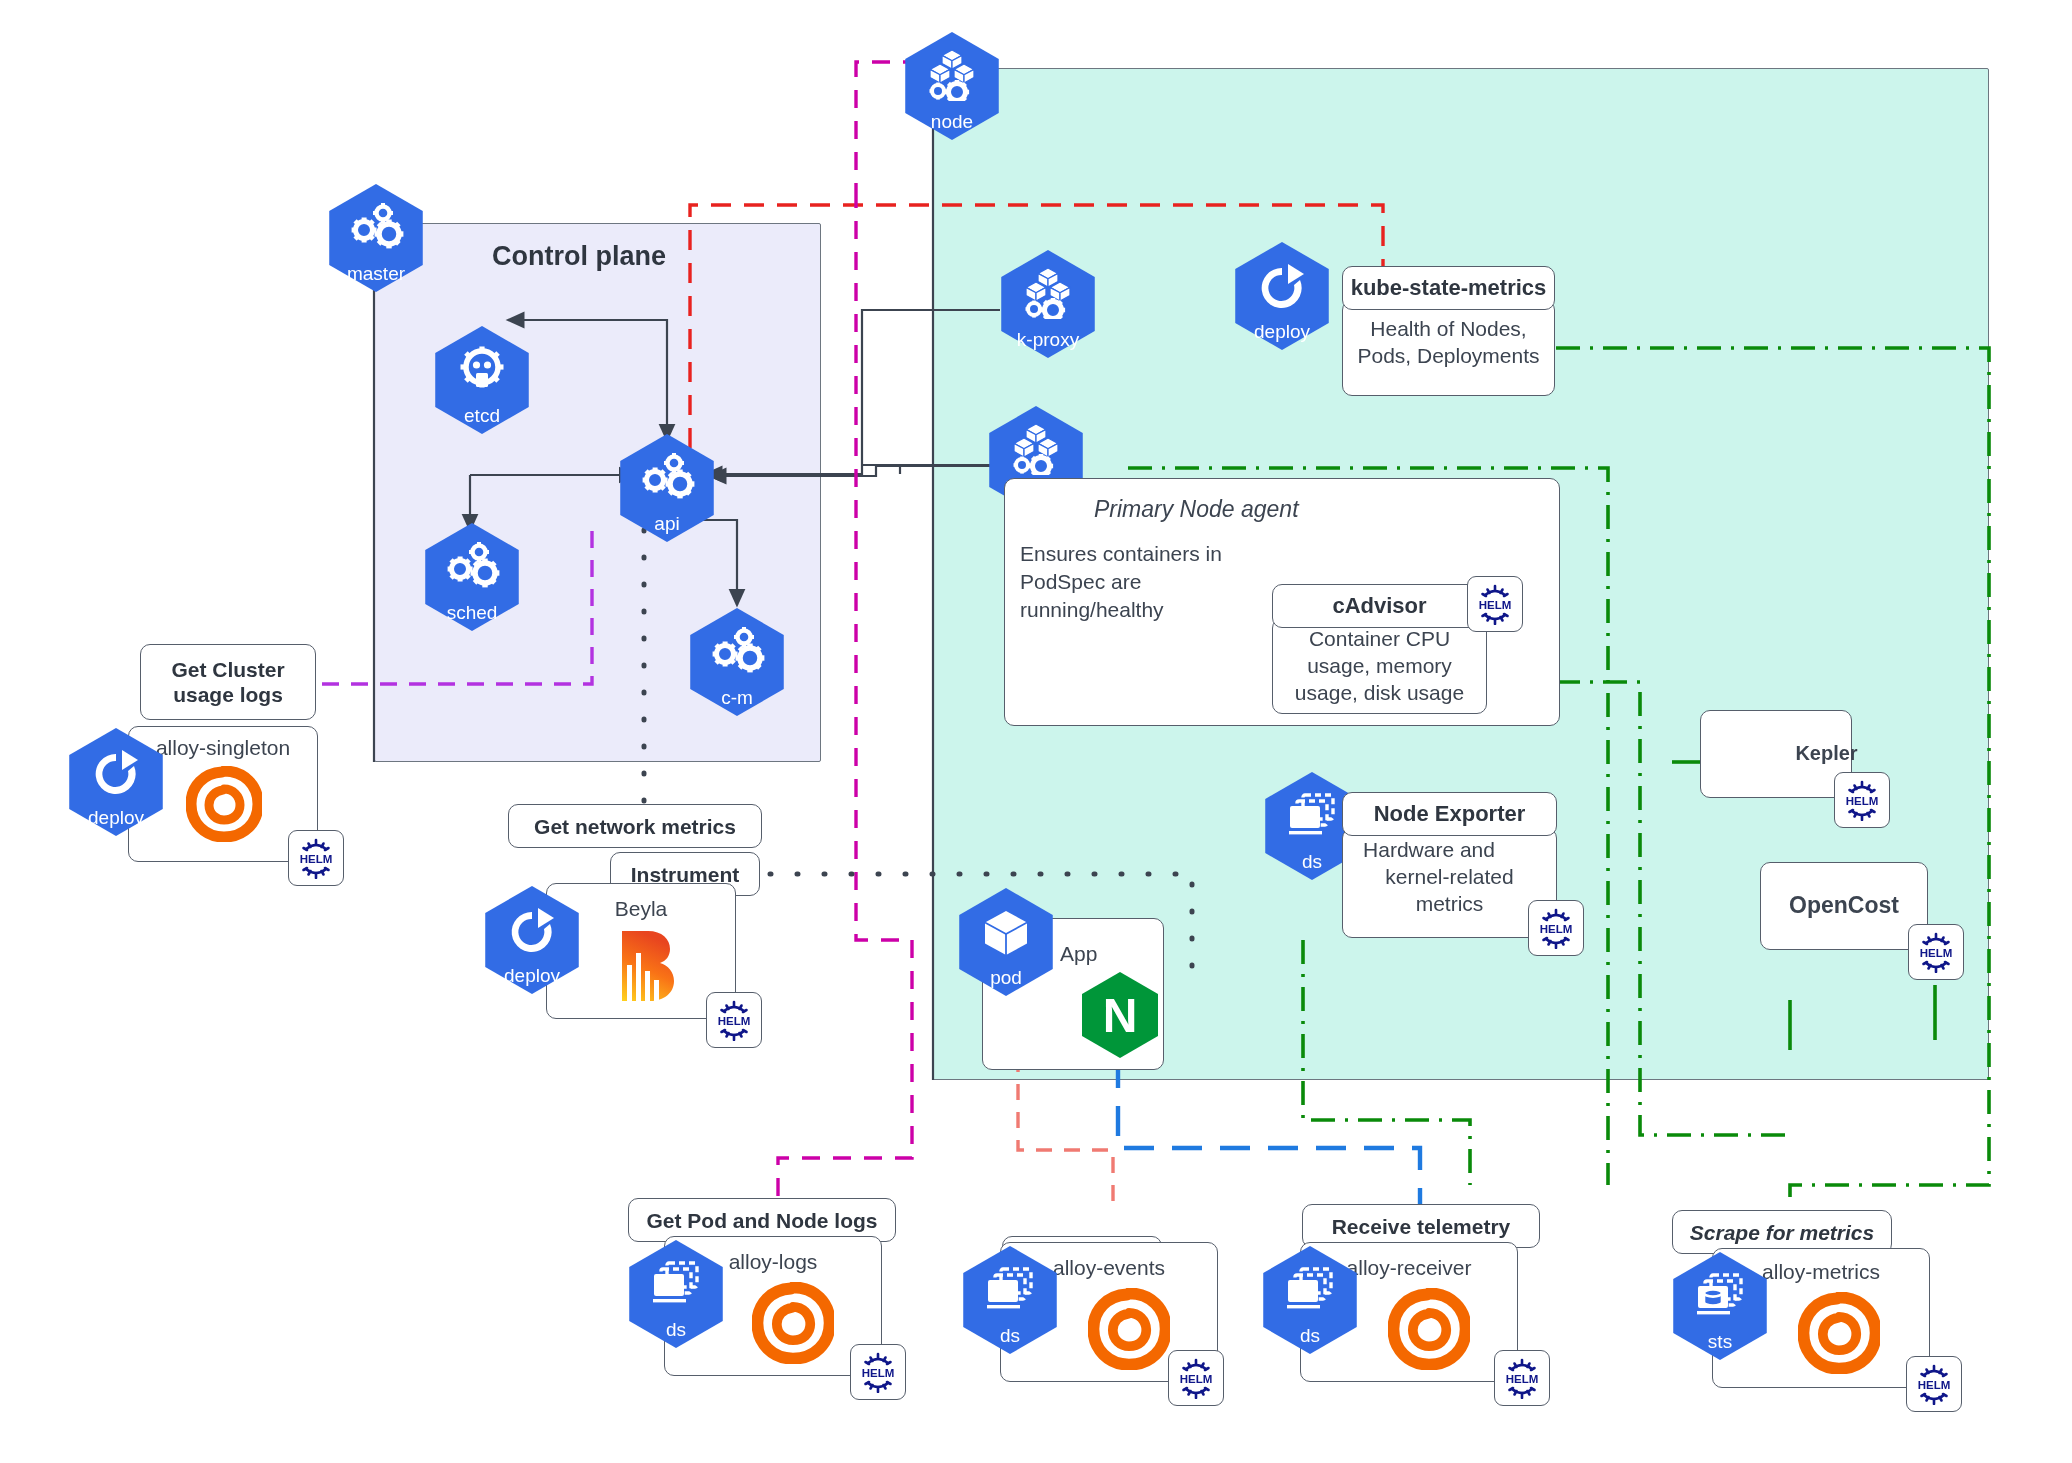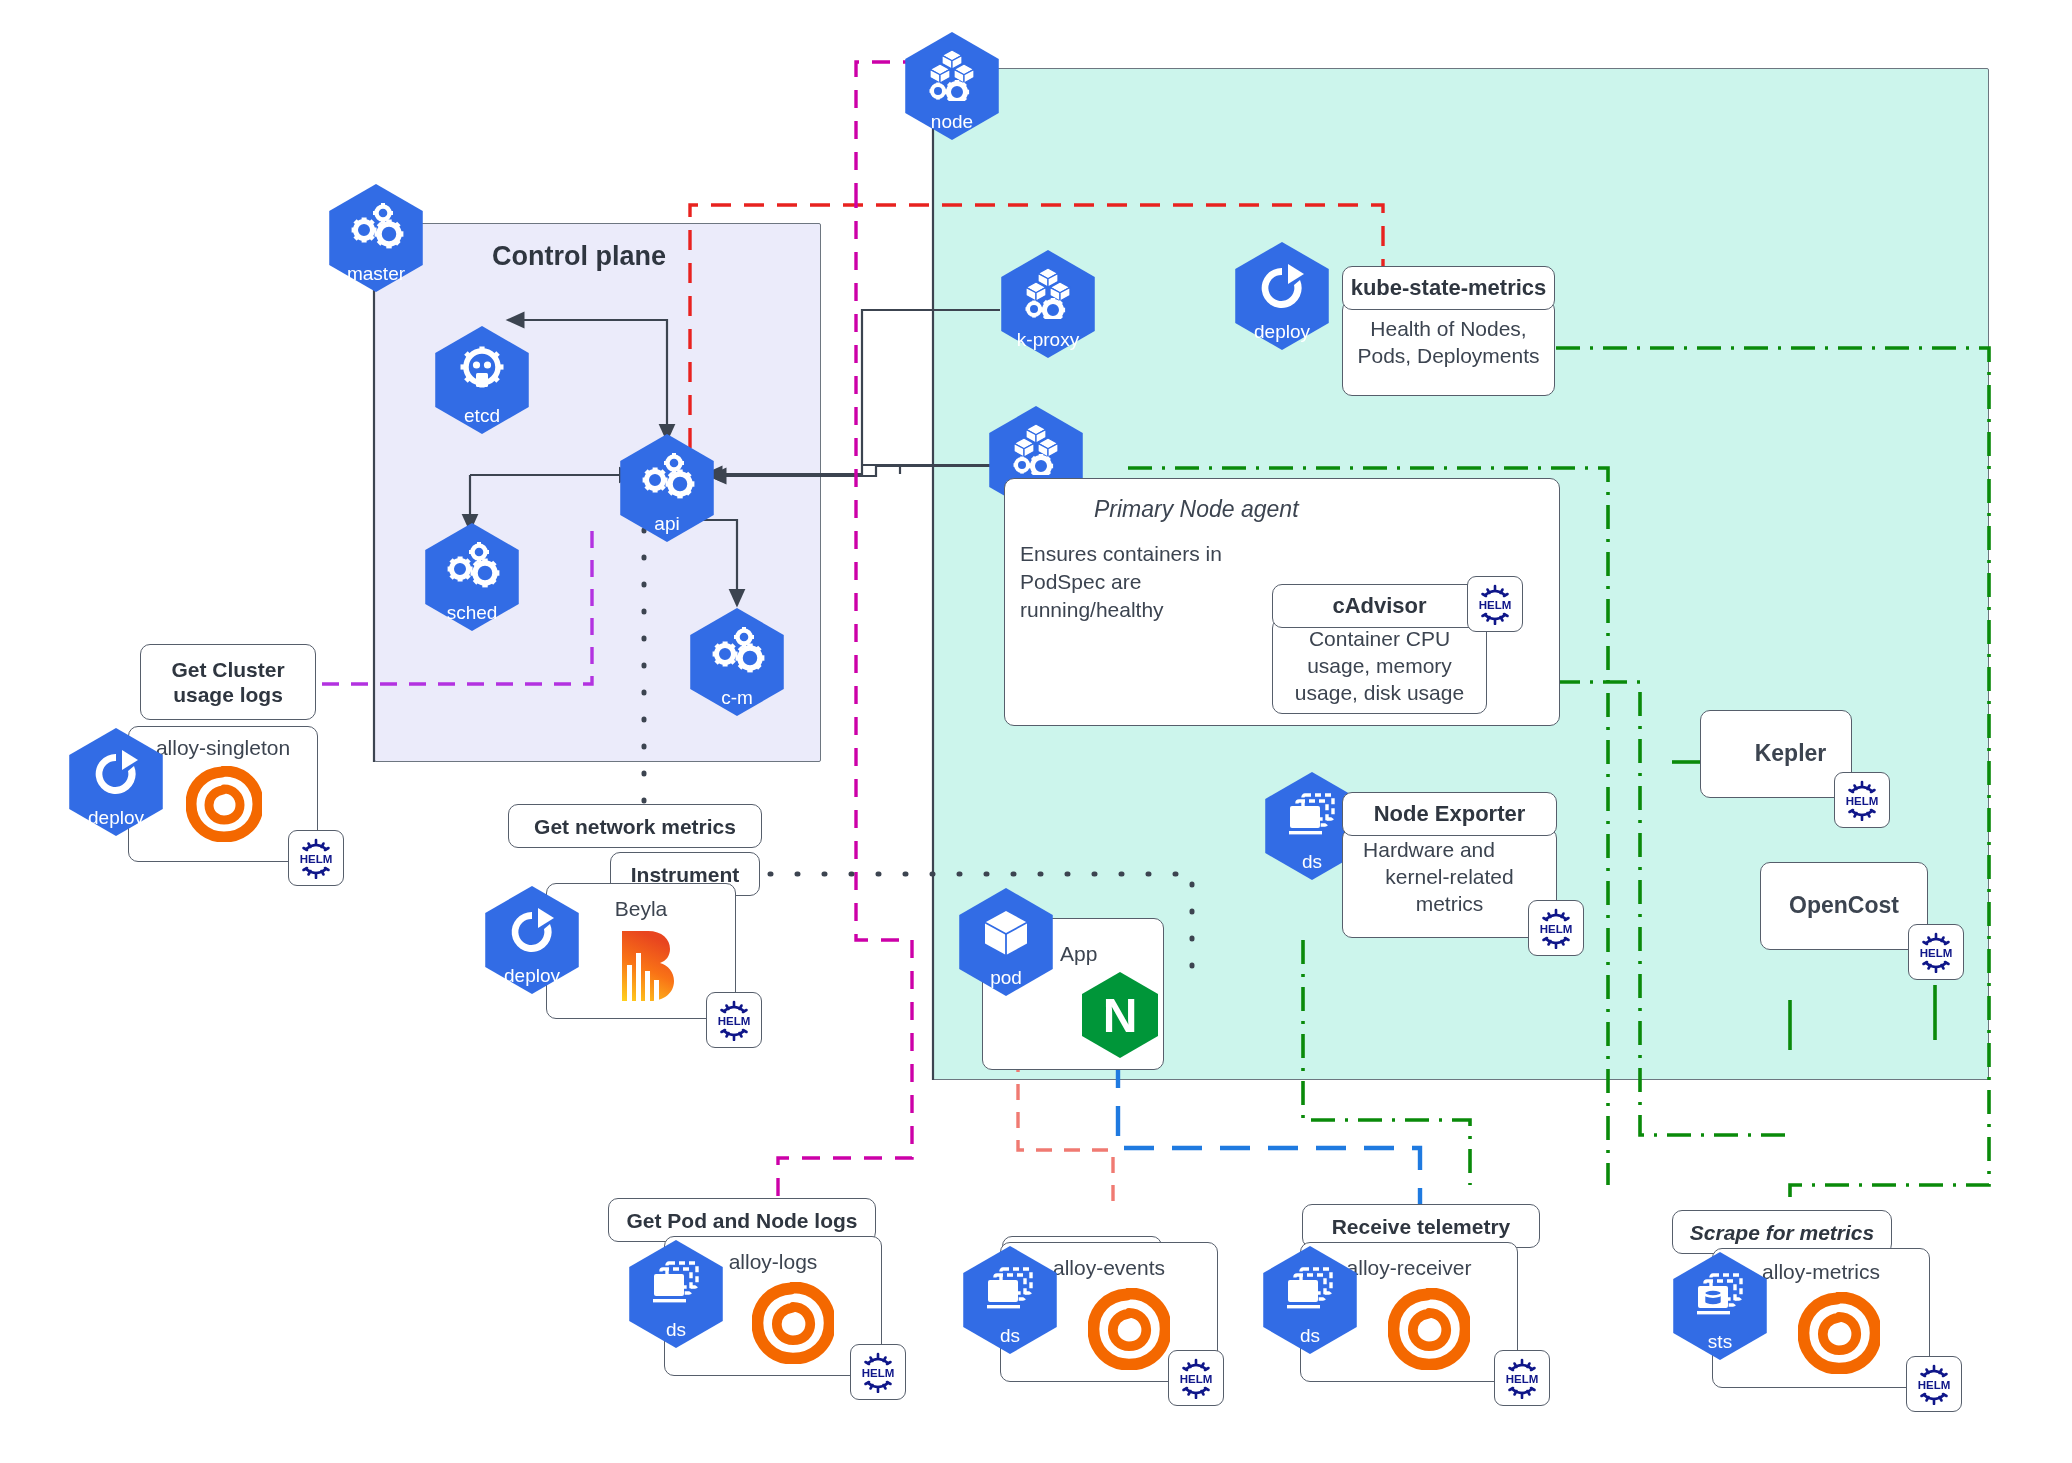--- a/index.html
+++ b/index.html
@@ -516,21 +516,21 @@
           <path d="M13.5 37.5 L15.5 34"></path>
           <path d="M28.5 37.5 L26.5 34"></path>
         <path d="M8.5 33 L12 31"></path>
           <path d="M33.5 33 L30 31"></path>
       </g>
       <text x="21" y="26" text-anchor="middle" font-family="Liberation Sans, sans-serif" font-size="11.5" font-weight="bold" fill="#0f1689">HELM</text>
     </svg>
   </div>
 
   <div class="card" style="left:1700px;top:710px;width:152px;height:88px;"></div>
-  <div class="bodytext" style="left:1712px;top:740px;width:157px;font-weight:bold;font-size:23px;">Kepler</div>
+  <div class="bodytext" style="left:1748px;top:740px;width:157px;font-weight:bold;font-size:20px;">Kepler</div>
   <div class="helm" style="left:1834px;top:772px;">
     <svg width="42" height="42" viewBox="0 0 42 42" aria-hidden="true">
       <g stroke="#0f1689" stroke-width="2.6" fill="none" stroke-linecap="round">
         <path d="M11 12 Q21 4 31 12"></path>
           <path d="M21 3 L21 8"></path>
           <path d="M13.5 6.5 L15.5 10"></path>
           <path d="M28.5 6.5 L26.5 10"></path>
         <path d="M8.5 11 L12 13"></path>
           <path d="M33.5 11 L30 13"></path>
         <path d="M11 32 Q21 40 31 32"></path>
@@ -679,21 +679,21 @@
           <path d="M21 41 L21 36"></path>
           <path d="M13.5 37.5 L15.5 34"></path>
           <path d="M28.5 37.5 L26.5 34"></path>
         <path d="M8.5 33 L12 31"></path>
           <path d="M33.5 33 L30 31"></path>
       </g>
       <text x="21" y="26" text-anchor="middle" font-family="Liberation Sans, sans-serif" font-size="11.5" font-weight="bold" fill="#0f1689">HELM</text>
     </svg>
   </div>
 
-  <div class="lozenge" style="left:608px;top:1198px;width:268px;height:44px;">Get Pod and Node logs</div>
+  <div class="lozenge" style="left:628px;top:1198px;width:268px;height:44px;">Get Pod and Node logs</div>
   <div class="card" style="left:664px;top:1236px;width:218px;height:140px;"></div>
   <div class="bodytext" style="left:664px;top:1248px;width:218px;">alloy-logs</div>
   <div class="logo" style="left:752px;top:1282px;width:82px;height:82px;">
     <svg width="82" height="82" viewBox="0 0 76 76" aria-hidden="true">
       <path d="M38 5 C58 5 72 19 72 38 C72 57 58 71 38 71 C19 71 5 57 5 38 C5 20 18 7 36 6" fill="none" stroke="#f46800" stroke-width="11" stroke-linecap="round"></path>
       <path d="M38 23 C47 23 54 30 54 39 C54 48 47 54 38 54 C30 54 23 48 23 39 C23 31 29 25 37 24" fill="none" stroke="#f46800" stroke-width="9" stroke-linecap="round"></path>
     </svg>
   </div>
   <div class="k8s" style="left:622px;top:1240px;">
     <div class="hex"></div>

